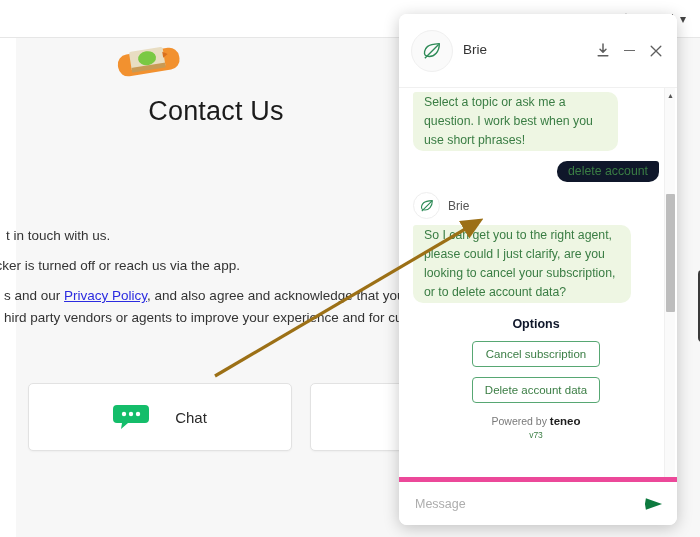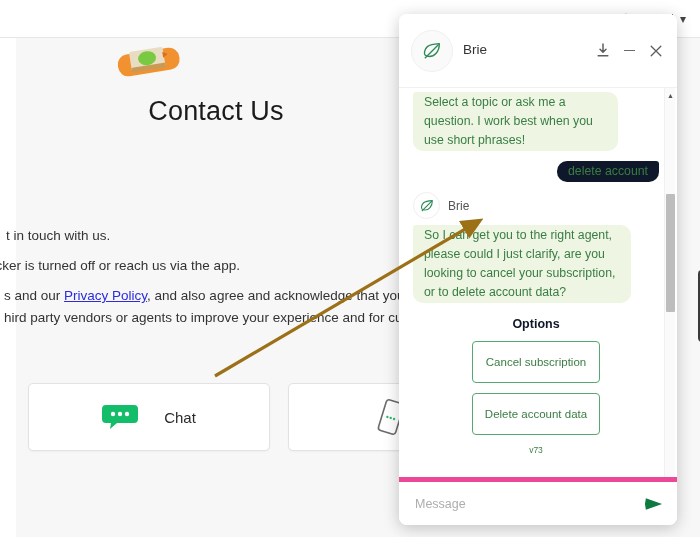--- a/index.html
+++ b/index.html
@@ -41,21 +41,21 @@
     white-space: nowrap;
   }
   .p1 { left: -10px; top: 188px; }
   .p2 { left: -28px; top: 218px; }
   .p3 { left: -12px; top: 248px; }
   .p4 { left: -12px; top: 270px; }
   .plink { color: #2b2be0; text-decoration: underline; }
 
   .cards { position: absolute; left: 12px; top: 345px; display: flex; gap: 18px; }
   .card {
-    width: 242px; height: 68px; background: #fff;
+    width: 264px; height: 68px; background: #fff;
     border: 1px solid #e2e2e2; border-radius: 5px;
     display: flex; align-items: center; justify-content: center; gap: 26px;
     box-shadow: 0 1px 2px rgba(0,0,0,.04);
     cursor: pointer;
   }
   .card-label { font-size: 15px; color: #2a2a2a; }
 
   
   .feedback-tab {
     position: absolute; right: 0; top: 232px;
@@ -122,21 +122,21 @@
     display: flex; align-items: center; justify-content: center; flex: 0 0 27px;
   }
   .bot-name { font-size: 12px; color: #555; }
 
   .options-title {
     text-align: center; font-size: 12.5px; font-weight: bold;
     color: #0f172a; margin: 14px 0 10px;
   }
   .opt-btn {
     display: block; width: 128px; margin: 0 auto 10px;
-    padding: 14px 0; text-align: center;
+    padding: 6px 0; text-align: center;
     border: 1px solid #57a773; border-radius: 4px;
     background: #fff; color: #3a7d44; font-size: 11.5px;
     cursor: pointer;
     font-family: "Liberation Sans", sans-serif;
   }
   .powered {
     text-align: center; font-size: 10.5px; color: #7a7a7a; margin-top: 12px;
   }
   .powered b { color: #1d1d1d; font-size: 11.5px; }
   .version { text-align: center; font-size: 8.5px; color: #3a7d44; margin-top: 3px; }
@@ -287,20 +287,21 @@
       </div>
 
       <div class="msg-row bot">
         <div class="bubble bot" style="max-width:218px">So I can get you to the right agent, please could I just clarify, are you looking to cancel your subscription, or to delete account data?</div>
       </div>
 
       <div class="options-title">Options</div>
       <button class="opt-btn">Cancel subscription</button>
       <button class="opt-btn">Delete account data</button>
 
+      <div class="powered"><span>Powered by </span><b>teneo</b></div>
       <div class="version">v73</div>
 
       <div class="chat-scroll">
         <div class="scroll-up">▲</div>
         <div class="scroll-thumb"></div>
       </div>
     </div>
 
     <div class="chat-input-wrap">
       <input class="chat-input" type="text" placeholder="Message" style="">

